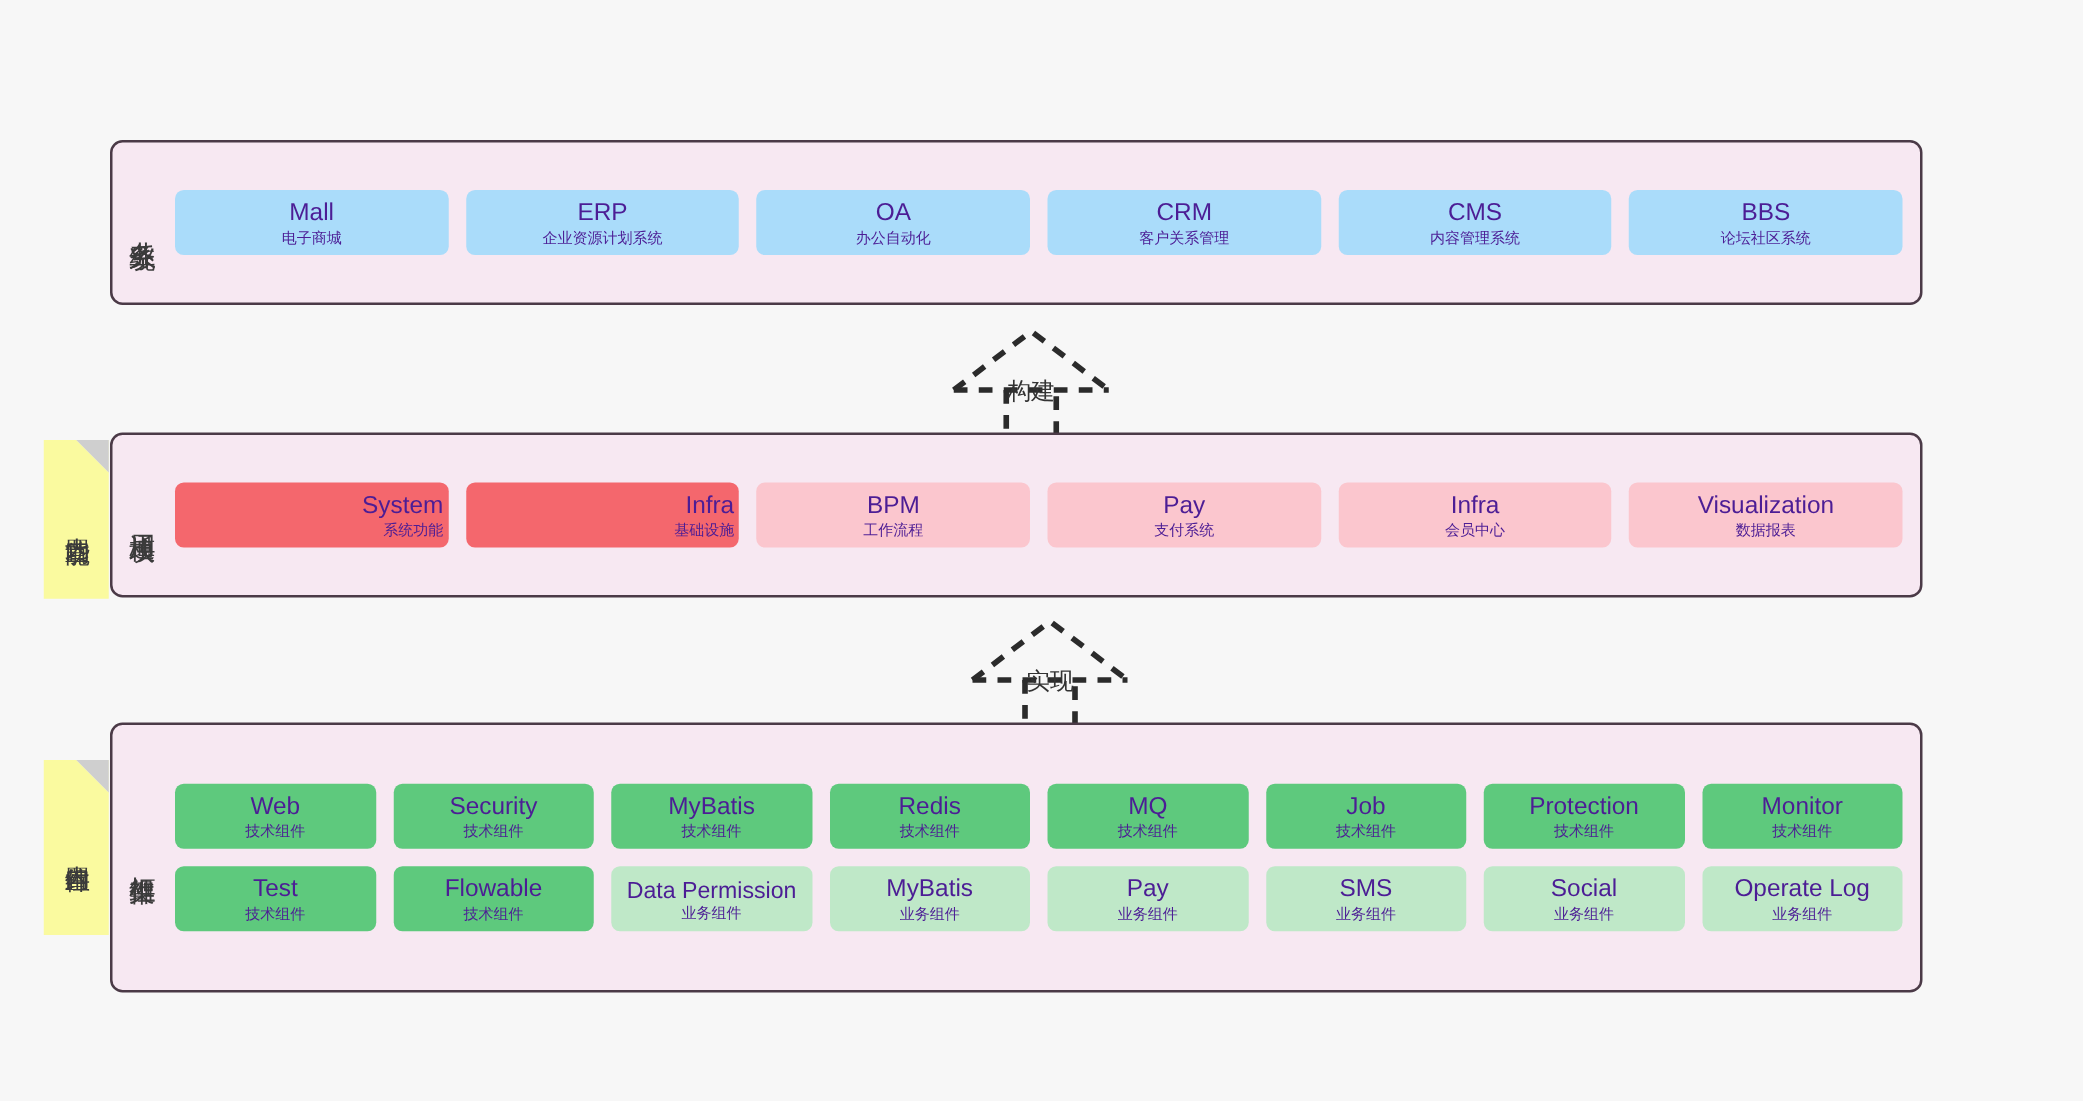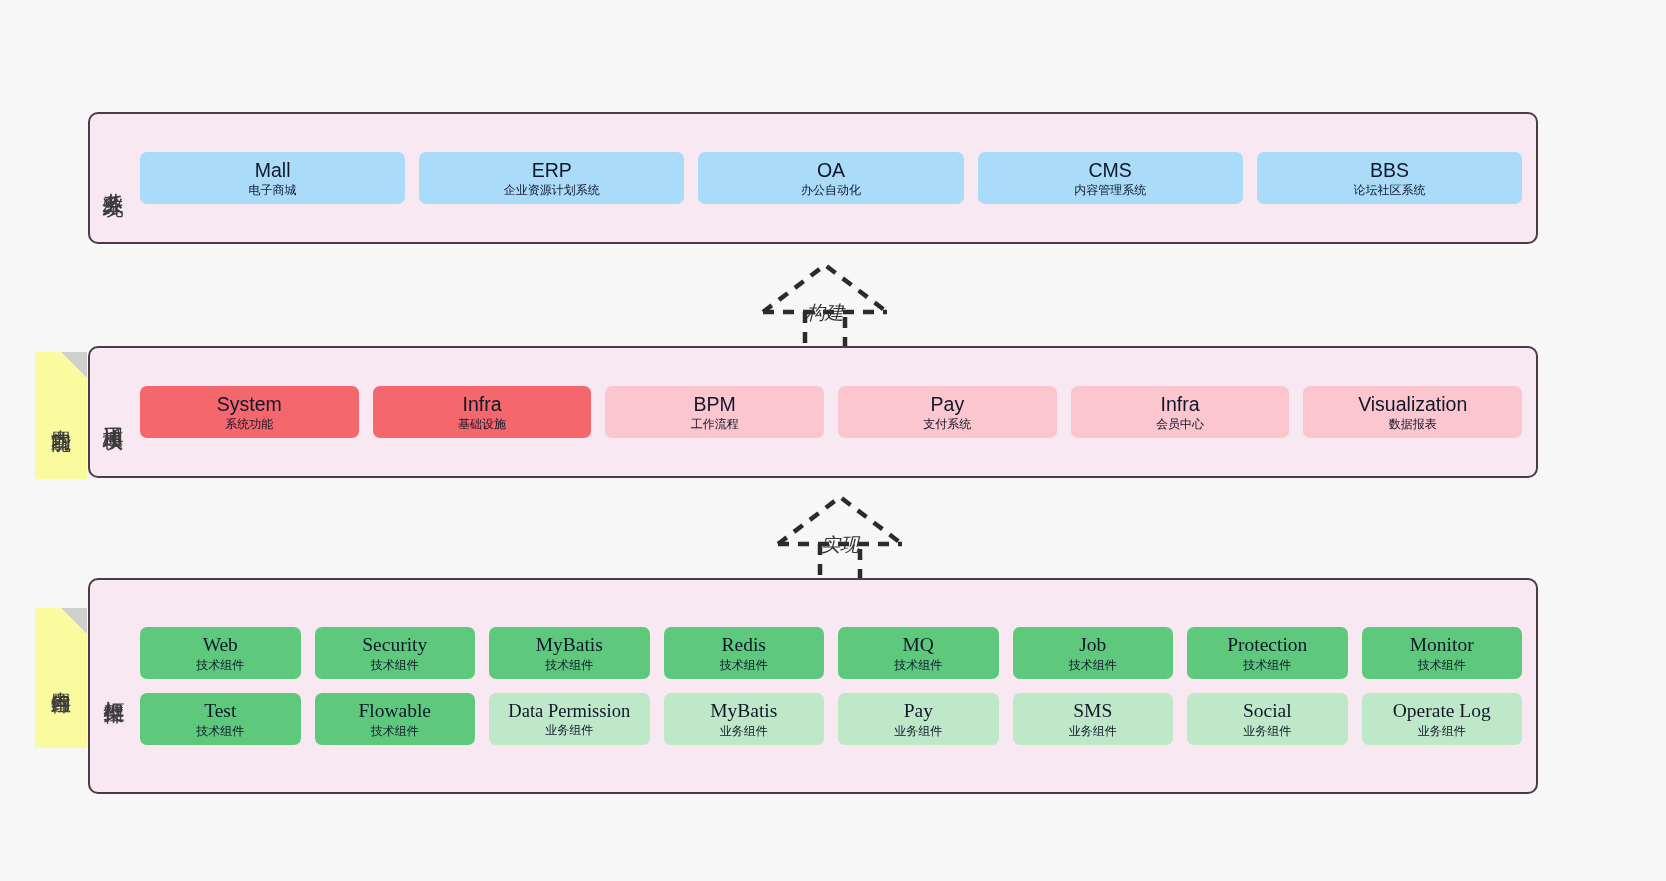--- a/index.html
+++ b/index.html
@@ -62,32 +62,32 @@
 
   
   .node {
     flex: 1 1 0;
     border-radius: 7px;
     display: flex;
     flex-direction: column;
     align-items: center;
     justify-content: center;
     text-align: center;
-    color: #0f172a;
+    color: #4c1d95;
     line-height: 1.28;
     padding: 6px 4px;
     box-sizing: border-box;
     user-select: none;
   }
   .node .n-en { font-size: 19.5px; }
   .node .n-cn { font-size: 12px; }
   .node.three .n-en { font-size: 18.5px; }
 
   .blue  { background: #aadcfa; }
-  .red   { background: #f4676d; }
+  .red   { background: #f4676d; align-items: flex-end; }
   .pink  { background: #fbc6ce; }
   .green { background: #5ec97d; }
   .lgreen{ background: #bfe8c8; }
 
   
   .note {
     position: absolute;
     background: #fafa9f;
     color: #3b3b3b;
     font-size: 20px;
@@ -120,21 +120,20 @@
     height: 26px;
     background: #f7f7f7;
     clip-path: polygon(0 0, 100% 0, 100% 100%);
   }
 
   
   .arrow {
     position: absolute;
     width: 160px;
     height: 96px;
-    font-style: italic;
   }
   .arrow svg { display: block; overflow: visible; }
   .arrow-label {
     position: absolute;
     left: 0;
     right: 0;
     text-align: center;
     font-size: 19px;
     color: #333333;
     background: transparent;
@@ -155,20 +154,24 @@
           <span class="n-en">Mall</span>
           <span class="n-cn">电子商城</span>
         </div>
         <div class="node blue">
           <span class="n-en">ERP</span>
           <span class="n-cn">企业资源计划系统</span>
         </div>
         <div class="node blue">
           <span class="n-en">OA</span>
           <span class="n-cn">办公自动化</span>
+        </div>
+        <div class="node blue">
+          <span class="n-en">CRM</span>
+          <span class="n-cn">客户关系管理</span>
         </div>
         <div class="node blue">
           <span class="n-en">CMS</span>
           <span class="n-cn">内容管理系统</span>
         </div>
         <div class="node blue">
           <span class="n-en">BBS</span>
           <span class="n-cn">论坛社区系统</span>
         </div>
       </div>
@@ -234,21 +237,21 @@
     </svg>
     <div class="arrow-label" style="top:40px;text-align:center;">实现</div>
   </div>
 
   <div class="note" style="left:35px; top:608px; width:52px; height:140px;">
     <span class="fold-cut"></span>
     <span class="fold"></span>
     <span>内置组件</span>
   </div>
 
-  <div class="layer" id="layer-framework-components" style="left:88px; top:578px; width:1450px; height:216px;font-family:Liberation Serif, serif;">
+  <div class="layer" id="layer-framework-components" style="left:88px; top:578px; width:1450px; height:216px;">
     <div class="layer-title">框架组件</div>
     <div class="layer-body">
 
       <div class="row">
         <div class="node green">
           <span class="n-en">Web</span>
           <span class="n-cn">技术组件</span>
         </div>
         <div class="node green">
           <span class="n-en">Security</span>

